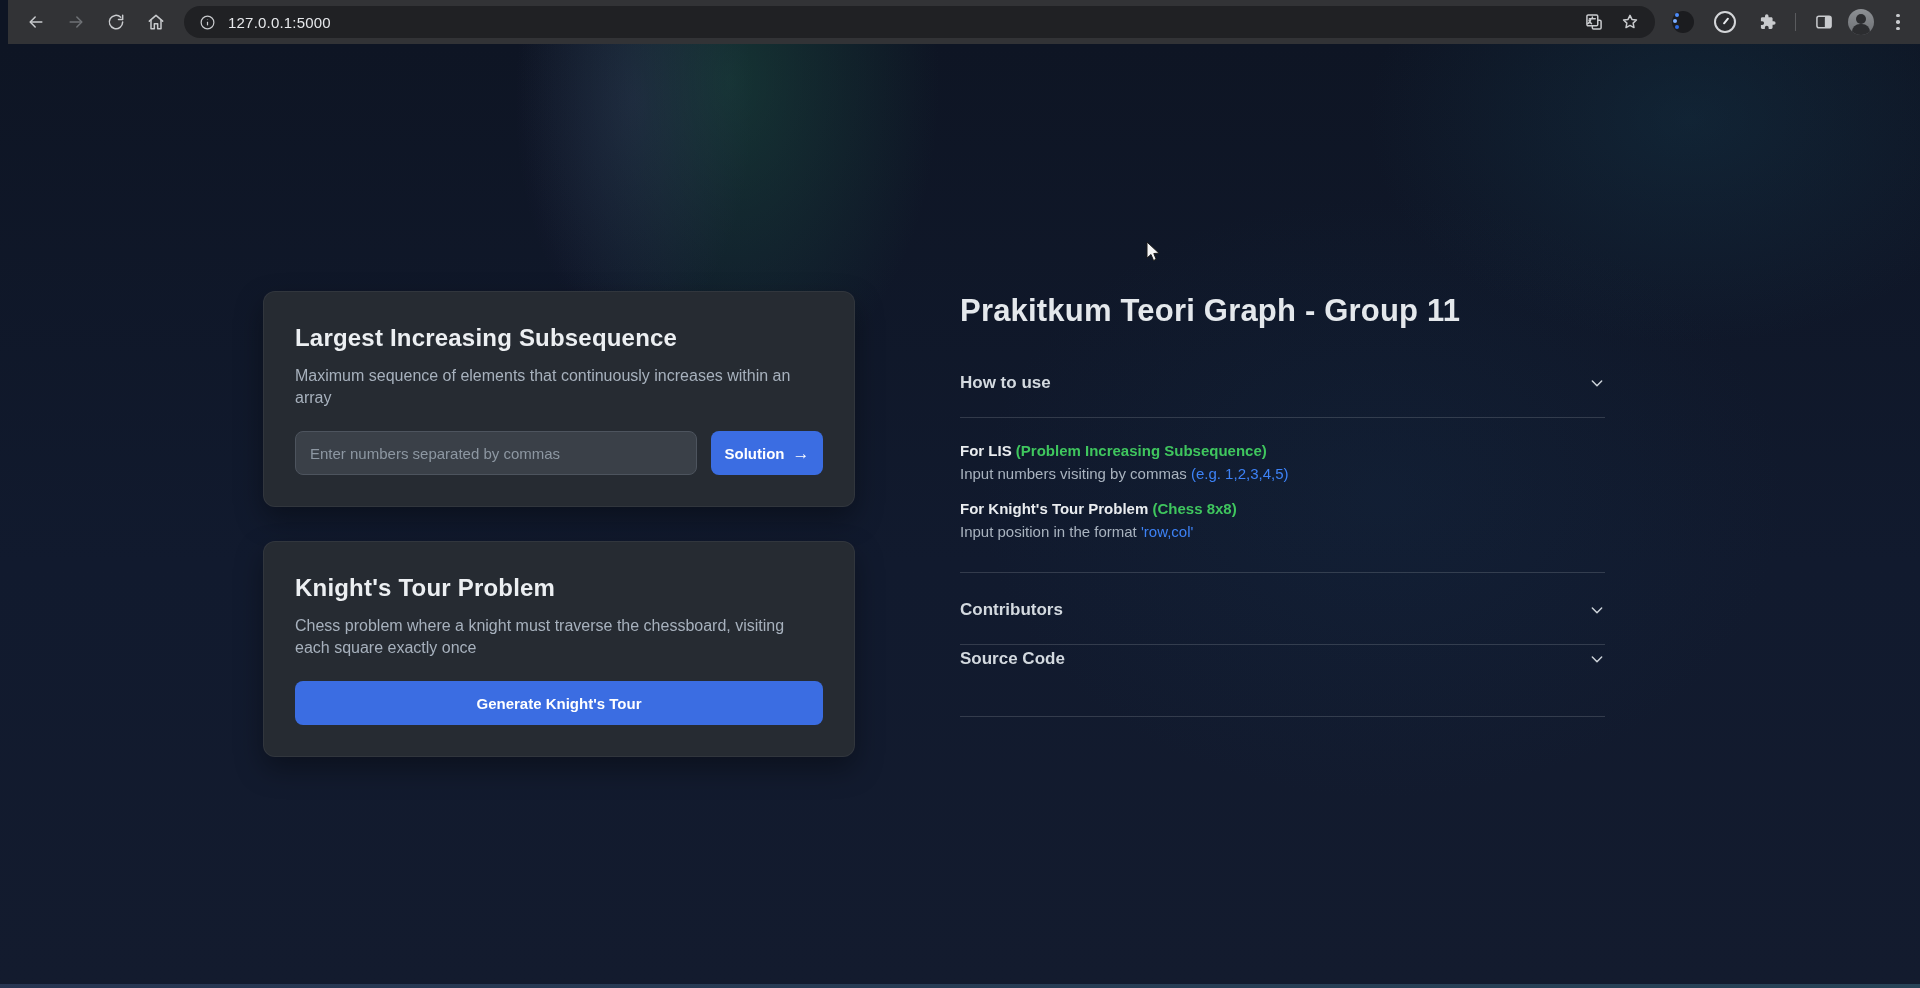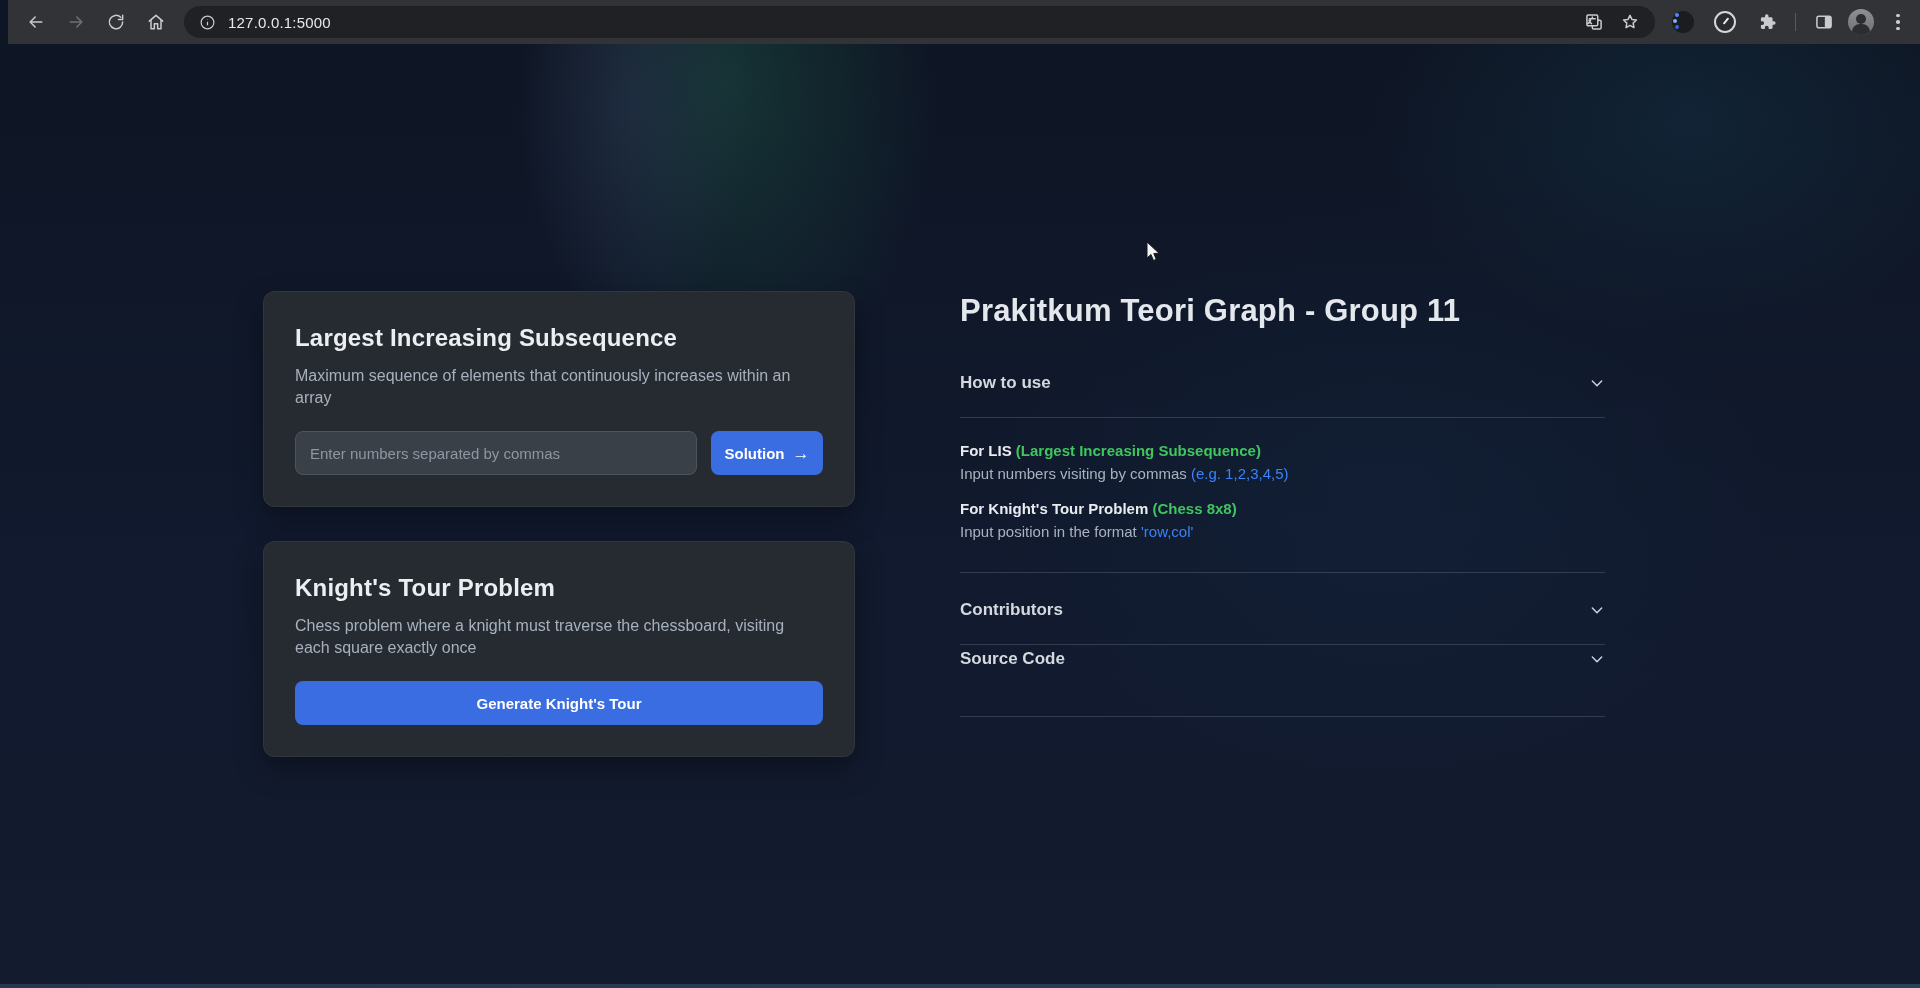--- a/index.html
+++ b/index.html
@@ -223,21 +223,21 @@
       <button class="acc-row row-howto">
         <span>How to use</span>
         <svg viewBox="0 0 24 24">
             <path d="M5 9l7 7 7-7"></path>
           </svg>
       </button>
       <div class="rdiv div-1"></div>
 
       <div class="howto">
         <p class="h">
-          <span class="w">For LIS </span><span class="g">(Largest Increasing Subsequence)</span>
+          <span class="w">For LIS </span><span class="g">(Problem Increasing Subsequence)</span>
         </p>
         <p class="l">
           <span class="t">Input numbers visiting by commas </span><span class="b">(e.g. 1,2,3,4,5)</span>
         </p>
         <p class="h">
           <span class="w">For Knight's Tour Problem </span><span class="g">(Chess 8x8)</span>
         </p>
         <p class="l">
           <span class="t">Input position in the format </span><span class="b">'row,col'</span>
         </p>

